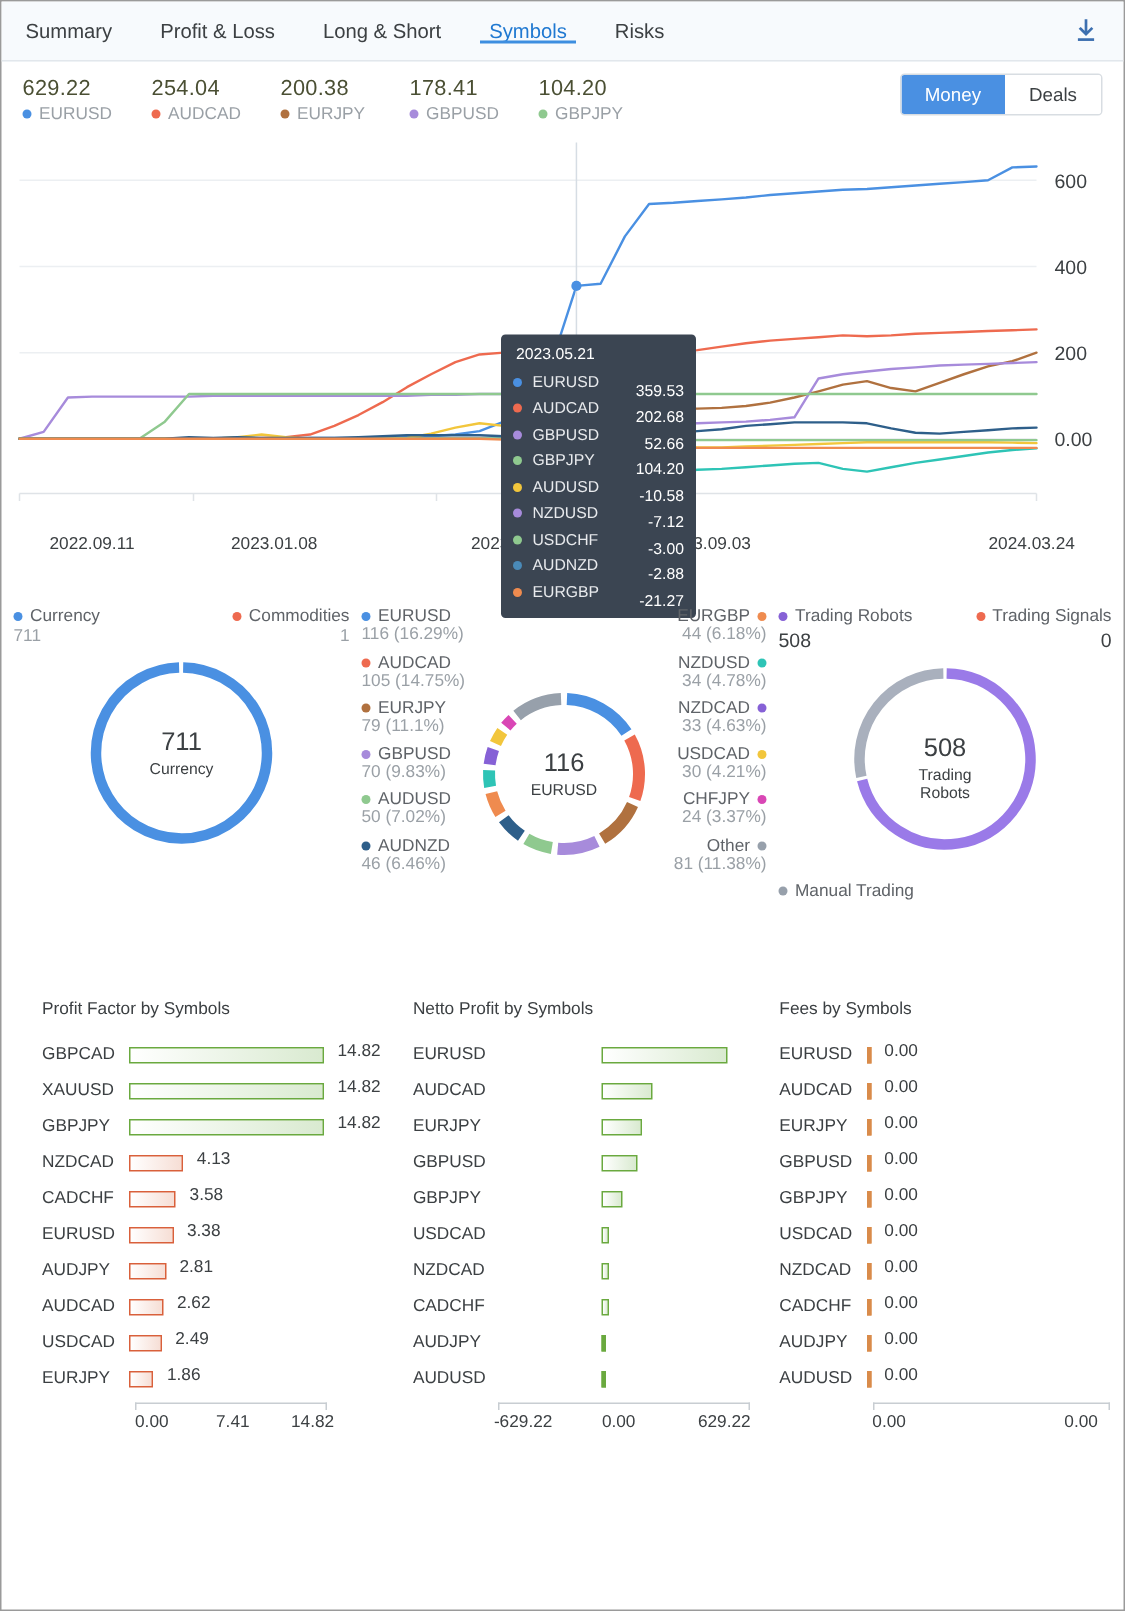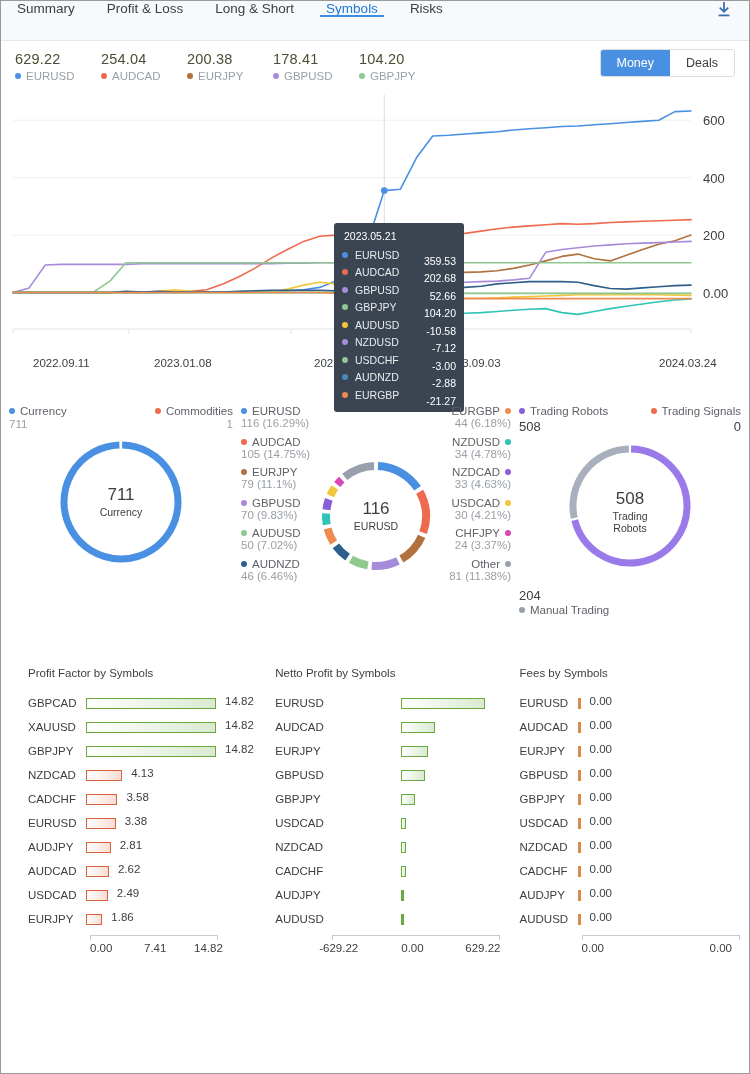--- a/index.html
+++ b/index.html
@@ -16,21 +16,21 @@
     background: #fff;
     position: relative;
     overflow: hidden;
   }
 
   
   .tabbar {
     height: 40px;
     background: #f7fafd;
     border-bottom: 1px solid #e2e7ec;
-    display: flex; align-items: flex-start;
+    display: flex; align-items: center;
     position: relative;
   }
   .tab {
     padding: 0 16px;
     display: flex; align-items: center;
     font-size: 13.5px; color: #3c4043;
     cursor: pointer;
     position: relative;
   }
   .tab.active { color: #1f78d1; }
@@ -453,21 +453,20 @@
       <div class="dchart">
         <svg id="donutRobots" width="140" height="150" viewBox="0 0 140 150">
             <path d="M 71.0942542167823 15.010504409066279 A 57 57 0 1 1 14.752875255507085 86.02694576400859" fill="none" stroke="#9a7ae8" stroke-width="7" stroke-linecap="butt"></path>
             <path d="M 14.255133288446856 83.89579065515085 A 57 57 0 0 1 68.90574578321764 15.010504409066279" fill="none" stroke="#a9b0bd" stroke-width="7" stroke-linecap="butt"></path>
             <text x="70" y="70" text-anchor="middle" font-size="17" fill="#3c4043" font-family="&quot;Liberation Sans&quot;, sans-serif">508</text>
             <text x="70" y="86" text-anchor="middle" font-size="10.5" fill="#3c4043" font-family="&quot;Liberation Sans&quot;, sans-serif">Trading</text>
             <text x="70" y="98" text-anchor="middle" font-size="10.5" fill="#3c4043" font-family="&quot;Liberation Sans&quot;, sans-serif">Robots</text>
           </svg>
       </div>
       <div style="padding-left:8px;margin-top:4px">
-        <div style="font-size:13px;color:#3c4043">204</div>
         <div class="lg-name" style="font-size:11.5px;margin-top:1px">
             <i class="dot" style="background:#97a0ab"></i>
             <span>Manual Trading</span>
           </div>
       </div>
     </div>
   </div>
 
   <div class="bars">
     <div class="bcol bcol-1">
@@ -611,21 +610,21 @@
           </div>
           <div class="brow">
             <div class="blabel">AUDUSD</div>
             <div class="bplot">
               <div class="bar solidg" style="left: 68px; width: 3px;"></div>
             </div>
           </div>
         </div>
       <div class="baxis">
         <div class="tickline" style="left:57px;width:168px"></div>
-        <span style="left:44px">-629.22</span>
+        <span style="left:54px">-629.22</span>
         <span style="left:126px">0.00</span>
         <span style="left:190px">629.22</span>
       </div>
     </div>
 
     <div class="bcol bcol-3">
       <div class="btitle">Fees by Symbols</div>
       <div id="feeRows">
           <div class="brow">
             <div class="blabel">EURUSD</div>

